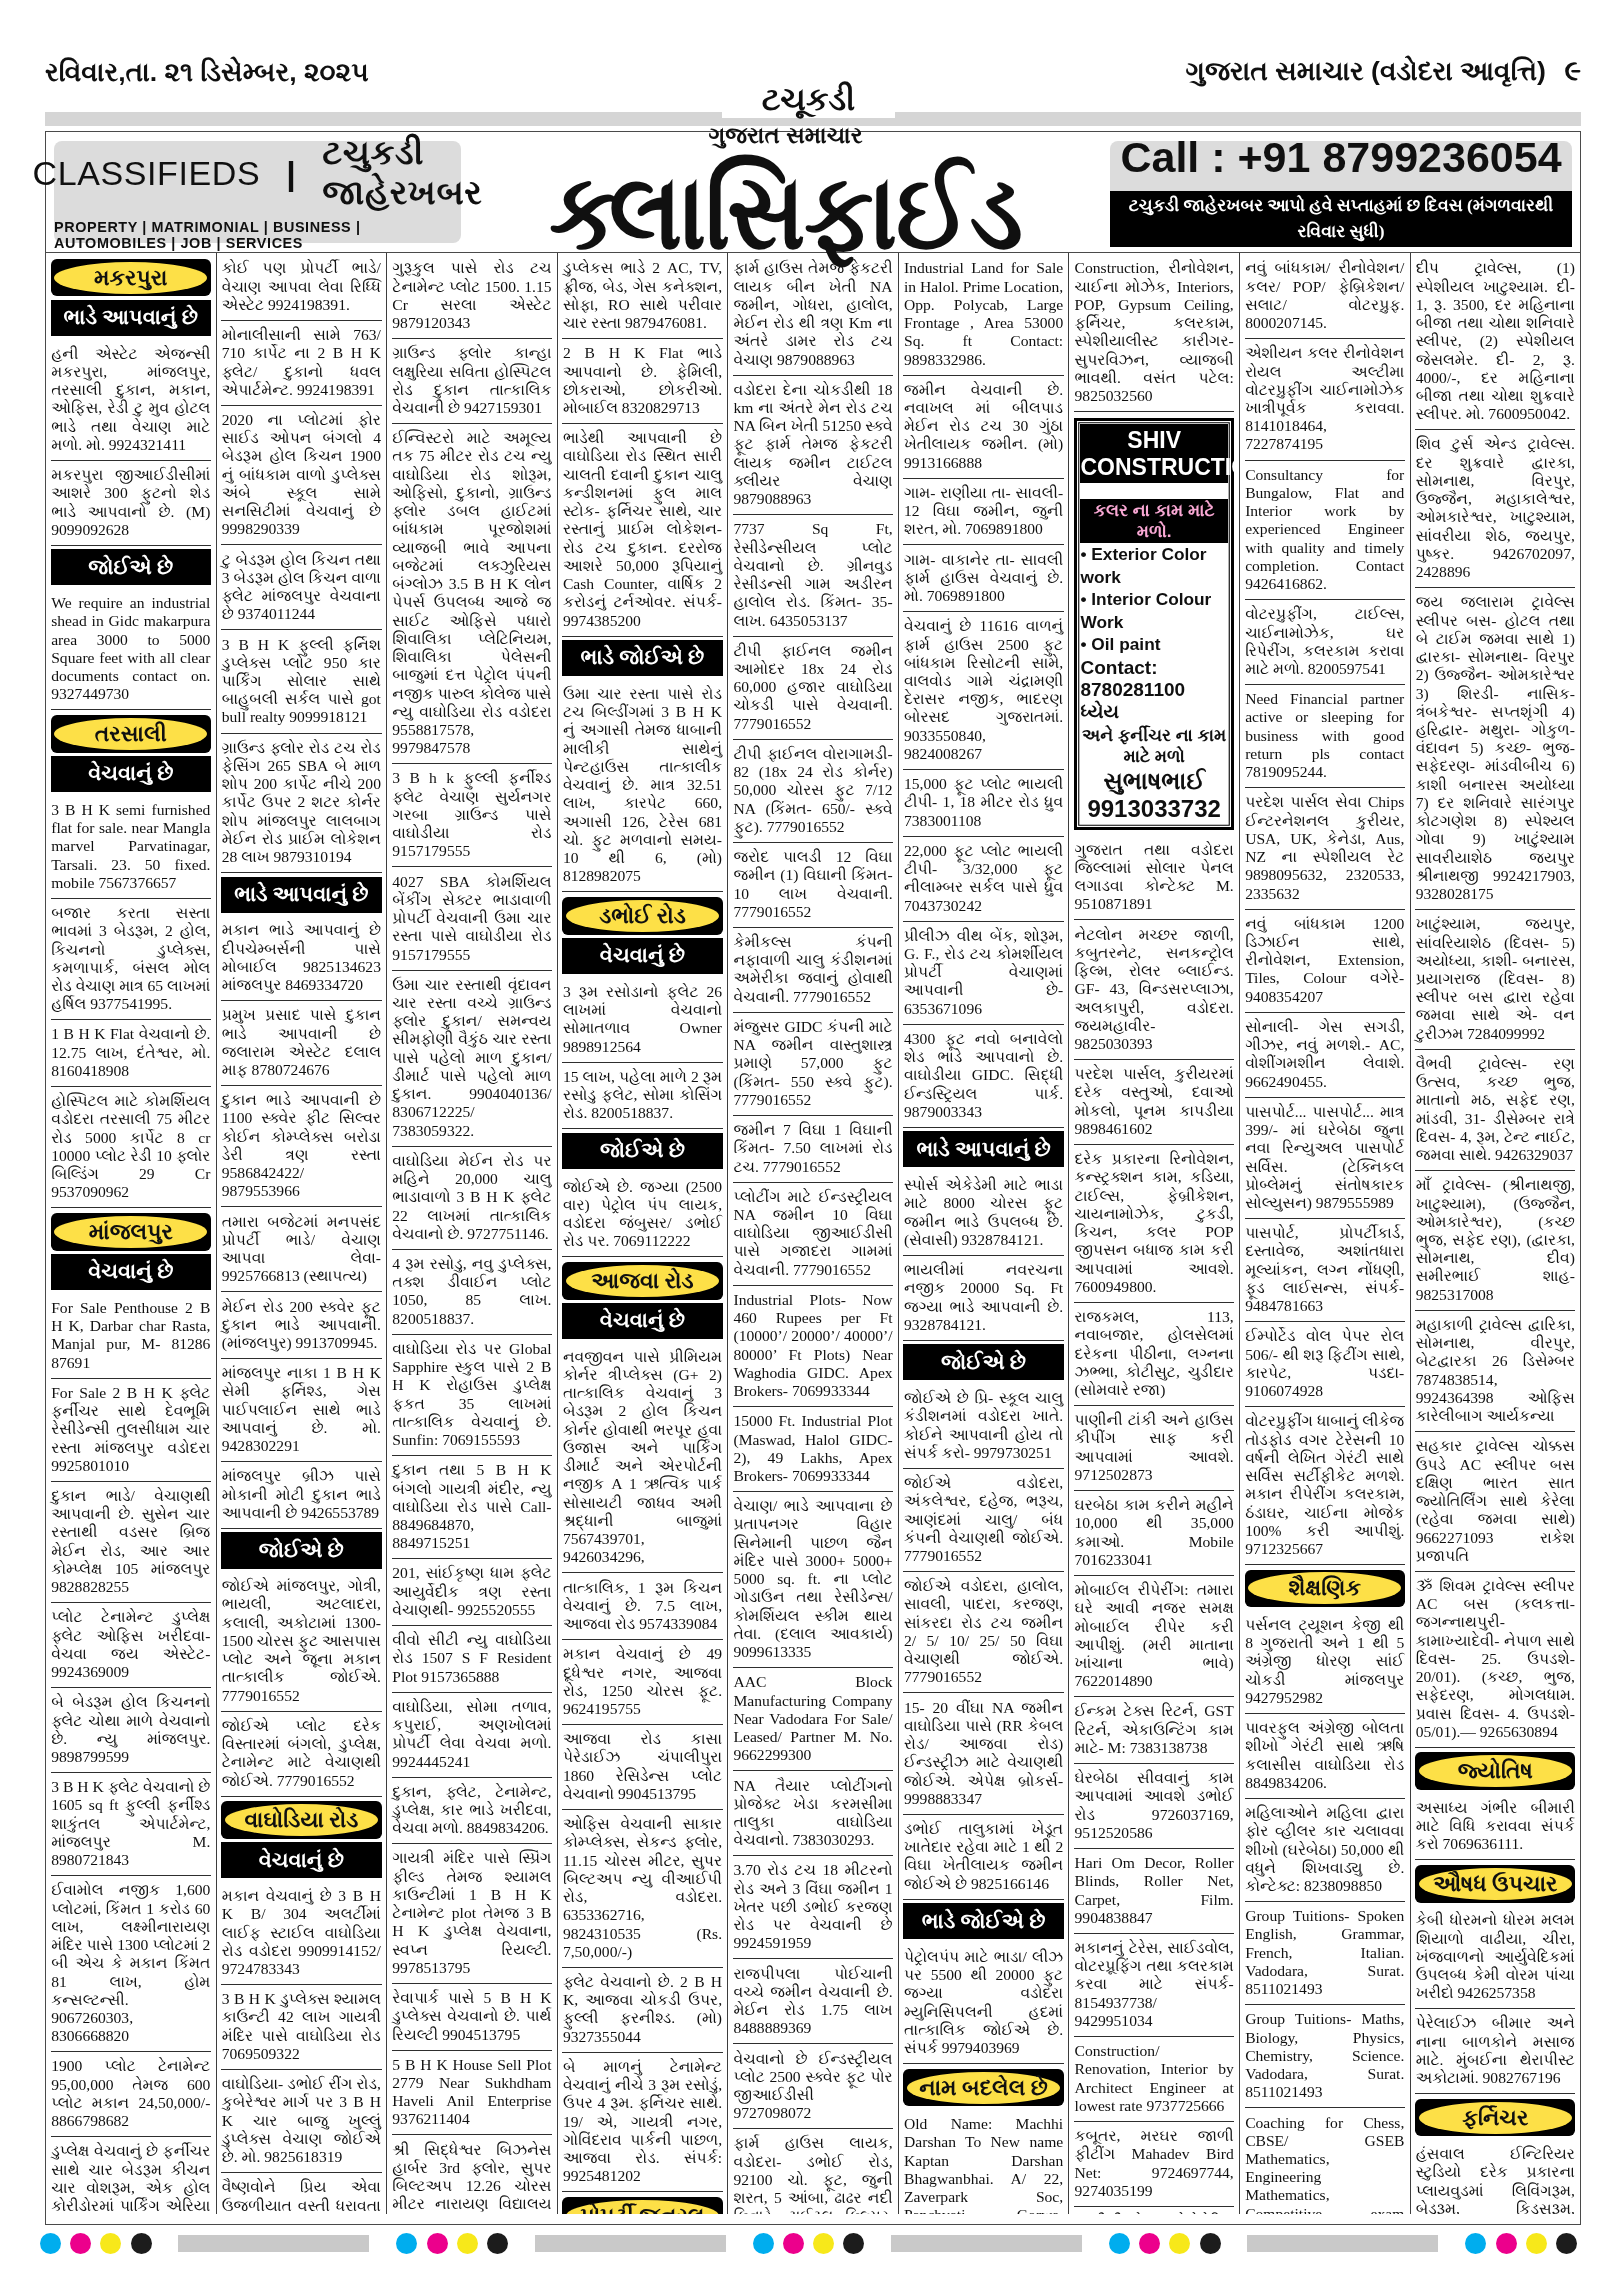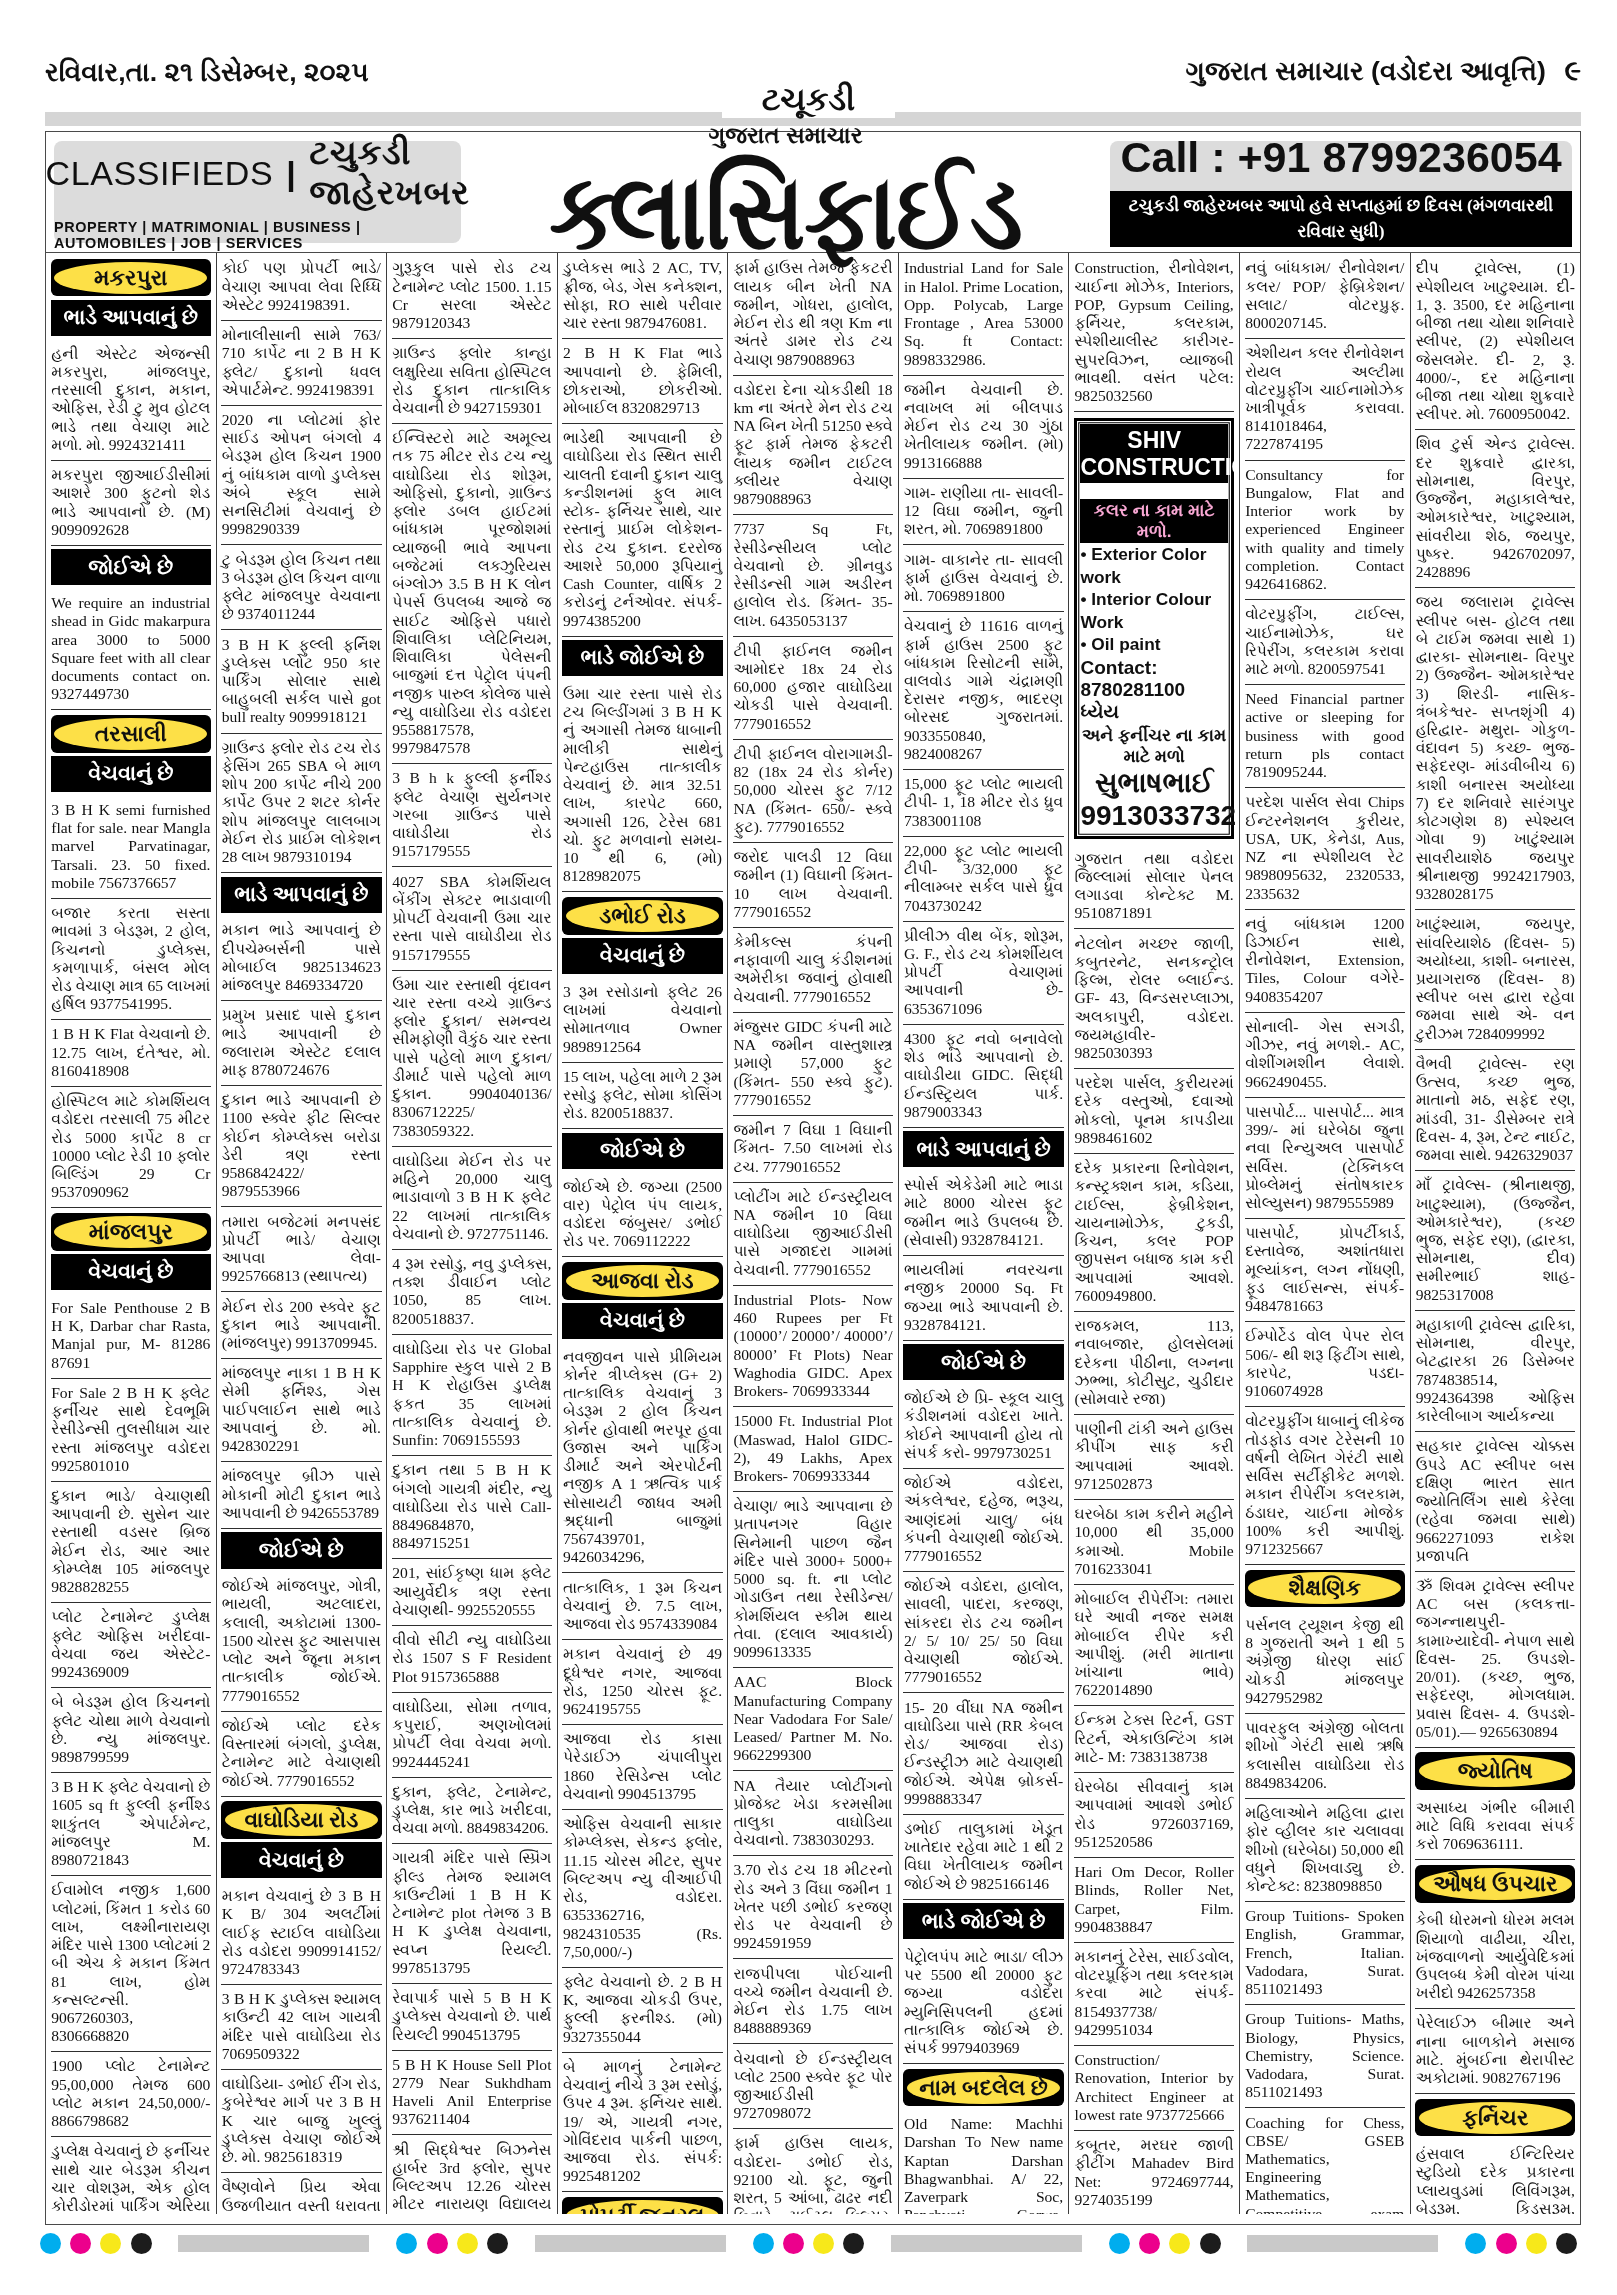--- a/index.html
+++ b/index.html
@@ -14,21 +14,21 @@
   .graystrip{position:absolute;top:112px;left:45px;right:36px;height:14px;background:#d5d5d5;}
   .ticker{position:absolute;top:81px;left:0;width:100%;text-align:center;}
   .ticker span{display:inline-block;background:#fff;padding:0 40px;font-family:"Liberation Sans",sans-serif;font-weight:bold;font-size:32px;}
 
   
   .frame{position:absolute;top:131px;left:45px;right:36px;bottom:70px;border:1.7px solid #4a4a4a;background:#fff;box-sizing:border-box;}
 
   
   .masthead{display:flex;align-items:center;justify-content:space-between;height:120px;padding:4.6px 8px;box-sizing:border-box;}
   .mh-left{background:#dcdcdc;border-radius:8px;width:407px;height:102px;display:flex;flex-direction:column;align-items:center;justify-content:center;gap:5.8px;}
-  .mh-left .l1{font-family:"Liberation Sans",sans-serif;font-size:34px;letter-spacing:0.6px;display:flex;align-items:center;gap:13px;}
+  .mh-left .l1{font-family:"Liberation Sans",sans-serif;font-size:34px;letter-spacing:0.6px;display:flex;align-items:center;gap:26px;}
   .mh-left .l1 .en{font-weight:normal;}
   .mh-left .l1 .bar{font-weight:bold;}
   .mh-left .l1 .gu{font-weight:bold;}
   .mh-left .l2{font-family:"Liberation Sans",sans-serif;font-weight:bold;font-size:14.4px;letter-spacing:0.6px;}
   .mh-center{flex:1;display:flex;flex-direction:column;align-items:center;justify-content:center;line-height:1;}
   .mh-center .small{font-family:"Liberation Sans",sans-serif;font-weight:bold;font-size:23px;margin-bottom:16px;}
   .mh-center .big{font-family:"Liberation Sans",sans-serif;font-weight:bold;font-size:97px;letter-spacing:-1.2px;transform:scaleY(1.08);}
   .mh-right{background:#dcdcdc;border-radius:8px;width:462px;height:102px;display:flex;flex-direction:column;align-items:center;justify-content:center;gap:4.6px;}
   .mh-right .call{font-family:"Liberation Sans",sans-serif;font-weight:bold;font-size:43px;}
   .mh-right .sub{font-weight:bold;font-size:17.3px;}
@@ -44,21 +44,21 @@
   .ad{font-size:15.6px;line-height:1.17;text-align:justify;padding:5.2px 0.6px 5.8px 0.6px;border-bottom:1.2px solid #2e2e2e;overflow-wrap:break-word;}
   .ad:last-child{border-bottom:none;}
 
   
   .adbox{border:3.5px solid #000;box-shadow:0 0 0 1.2px #fff inset,0 0 0 2.3px #000 inset;margin:5.8px 0;padding:3.5px;font-family:"Liberation Sans",sans-serif;}
   .bx-title{background:#000;color:#fff;font-weight:bold;font-size:23px;text-align:center;padding:2.3px 0;}
   .bx-sub{background:#000;color:#f9a8d4;font-weight:bold;font-size:17.3px;text-align:center;padding:1.2px 0;margin-top:16px;}
   .bx-li{font-weight:bold;font-size:17.3px;line-height:1.3;text-align:left;}
   .bx-contact{font-weight:bold;font-size:19px;margin-top:1.2px;}
   .bx-f1{font-weight:bold;font-size:17.3px;text-align:center;margin-top:2.3px;}
-  .bx-f2{font-weight:bold;font-size:28px;text-align:center;}
+  .bx-f2{font-weight:bold;font-size:24px;text-align:center;}
 
   
   .regrow{position:absolute;left:0;bottom:40px;width:100%;height:23px;display:flex;align-items:center;justify-content:space-between;padding:0 40px;box-sizing:border-box;}
   .dotgrp{display:flex;gap:9.2px;}
   .dot{width:21px;height:21px;border-radius:50%;}
   .graybar{width:191px;height:17.3px;background:#c9c9c9;}
 </style>
 </head>
 <body>
 

